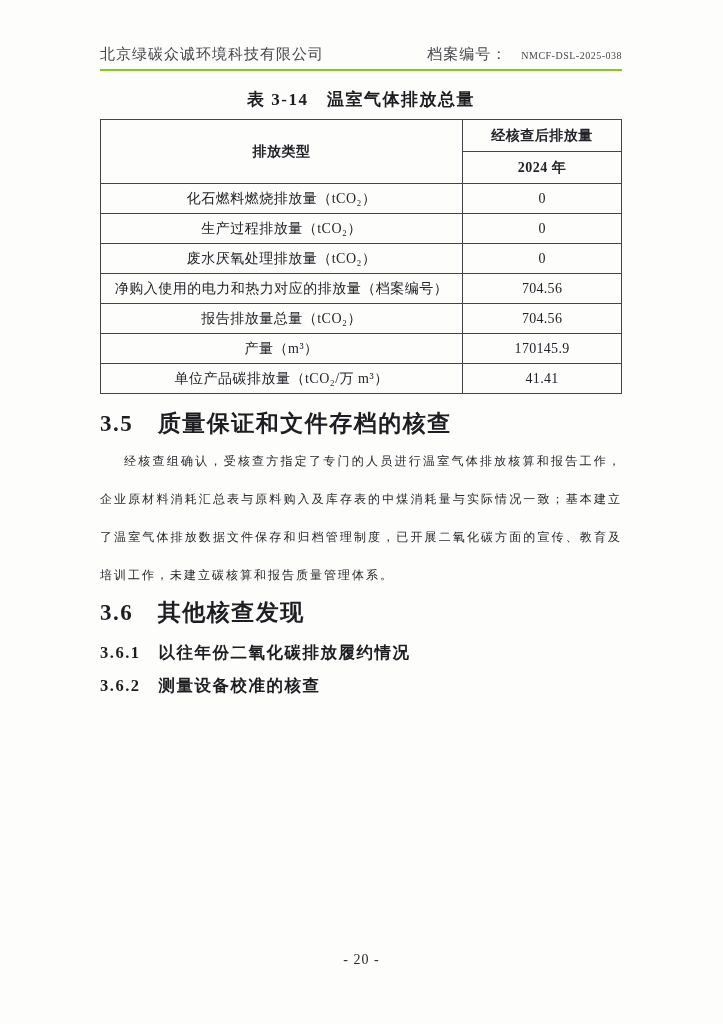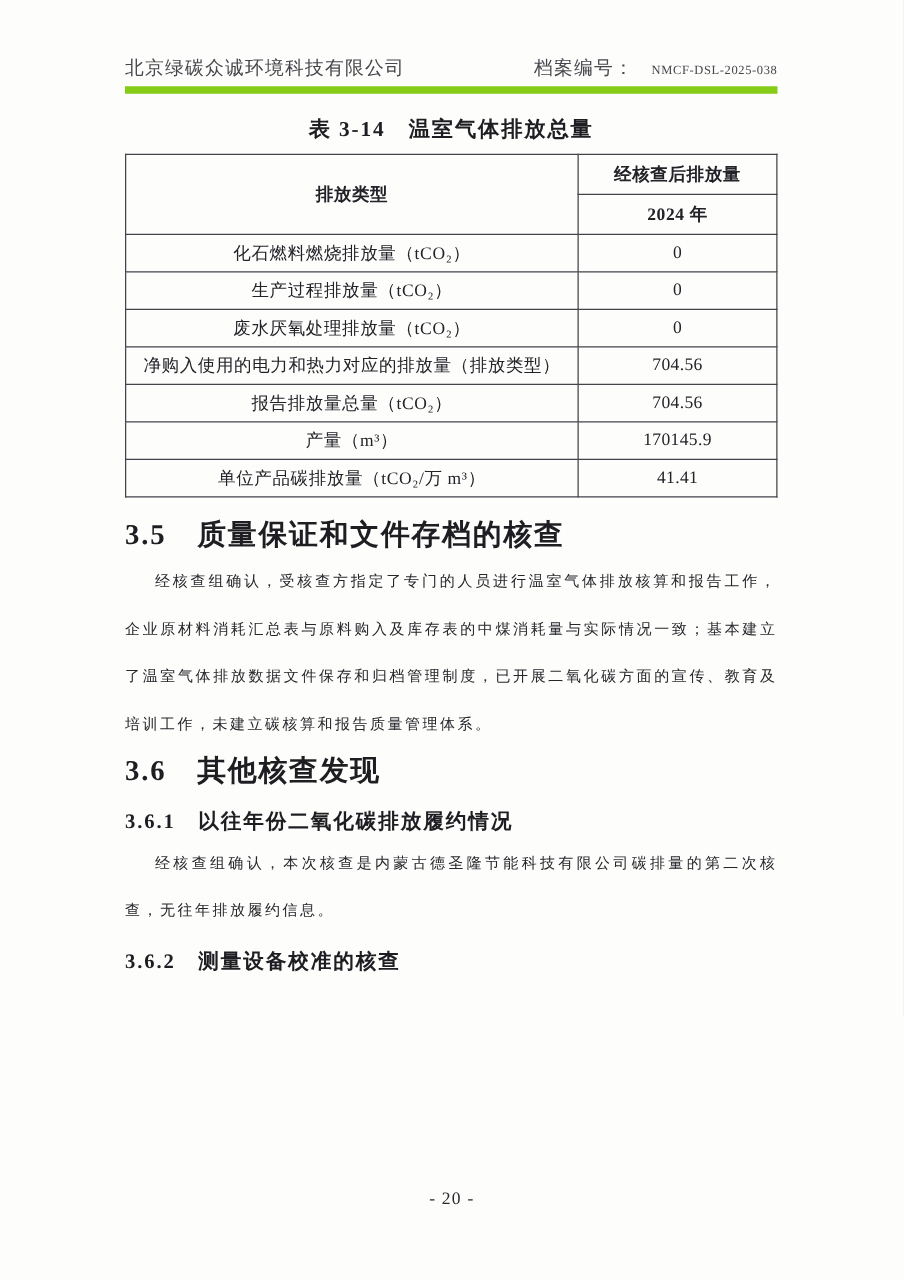--- a/index.html
+++ b/index.html
@@ -12,21 +12,21 @@
     color:#26262b;
     font-family:"Liberation Serif","DejaVu Serif",serif;
     overflow:hidden;
   }
   .content { position:relative; margin:0 101px 0 100px; }
 
   
   .doc-header {
     display:flex; justify-content:space-between; align-items:baseline;
     padding:45px 0 5px 0;
-    border-bottom:6px solid #84cc16;
+    border-bottom:2px solid #84cc16;
     font-size:15px; color:#45454b; letter-spacing:1px;
   }
   .archive-no { margin-left:14px; letter-spacing:0.5px; font-size:10px; }
 
   
   .table-title {
     margin-top:17px;
     text-align:center;
     font-weight:bold; font-size:17px; letter-spacing:1.5px;
     color:#1d1d22;
@@ -114,21 +114,21 @@
         </tr>
         <tr>
           <td>生产过程排放量（tCO₂）</td>
           <td class="val">0</td>
         </tr>
         <tr>
           <td>废水厌氧处理排放量（tCO₂）</td>
           <td class="val">0</td>
         </tr>
         <tr>
-          <td>净购入使用的电力和热力对应的排放量（排放类型）</td>
+          <td>净购入使用的电力和热力对应的排放量（档案编号）</td>
           <td class="val">704.56</td>
         </tr>
         <tr>
           <td>报告排放量总量（tCO₂）</td>
           <td class="val">704.56</td>
         </tr>
         <tr>
           <td>产量（m³）</td>
           <td class="val">170145.9</td>
         </tr>
@@ -138,20 +138,19 @@
         </tr>
       </tbody>
     </table>
 
     <div class="sec-heading h35">3.5　质量保证和文件存档的核查</div>
     <p class="para" lang="zh">经核查组确认，受核查方指定了专门的人员进行温室气体排放核算和报告工作，企业原材料消耗汇总表与原料购入及库存表的中煤消耗量与实际情况一致；基本建立了温室气体排放数据文件保存和归档管理制度，已开展二氧化碳方面的宣传、教育及培训工作，未建立碳核算和报告质量管理体系。</p>
 
     <div class="sec-heading h36">3.6　其他核查发现</div>
 
     <div class="sec-heading h361">3.6.1　以往年份二氧化碳排放履约情况</div>
-    <p class="para" lang="zh">经核查组确认，本次核查是内蒙古德圣隆节能科技有限公司碳排量的第二次核查，无往年排放履约信息。</p>
 
     <div class="sec-heading h362">3.6.2　测量设备校准的核查</div>
 
   </div>
 
   <div class="page-footer">- 20 -</div>
 </div>
 
 </body></html>

